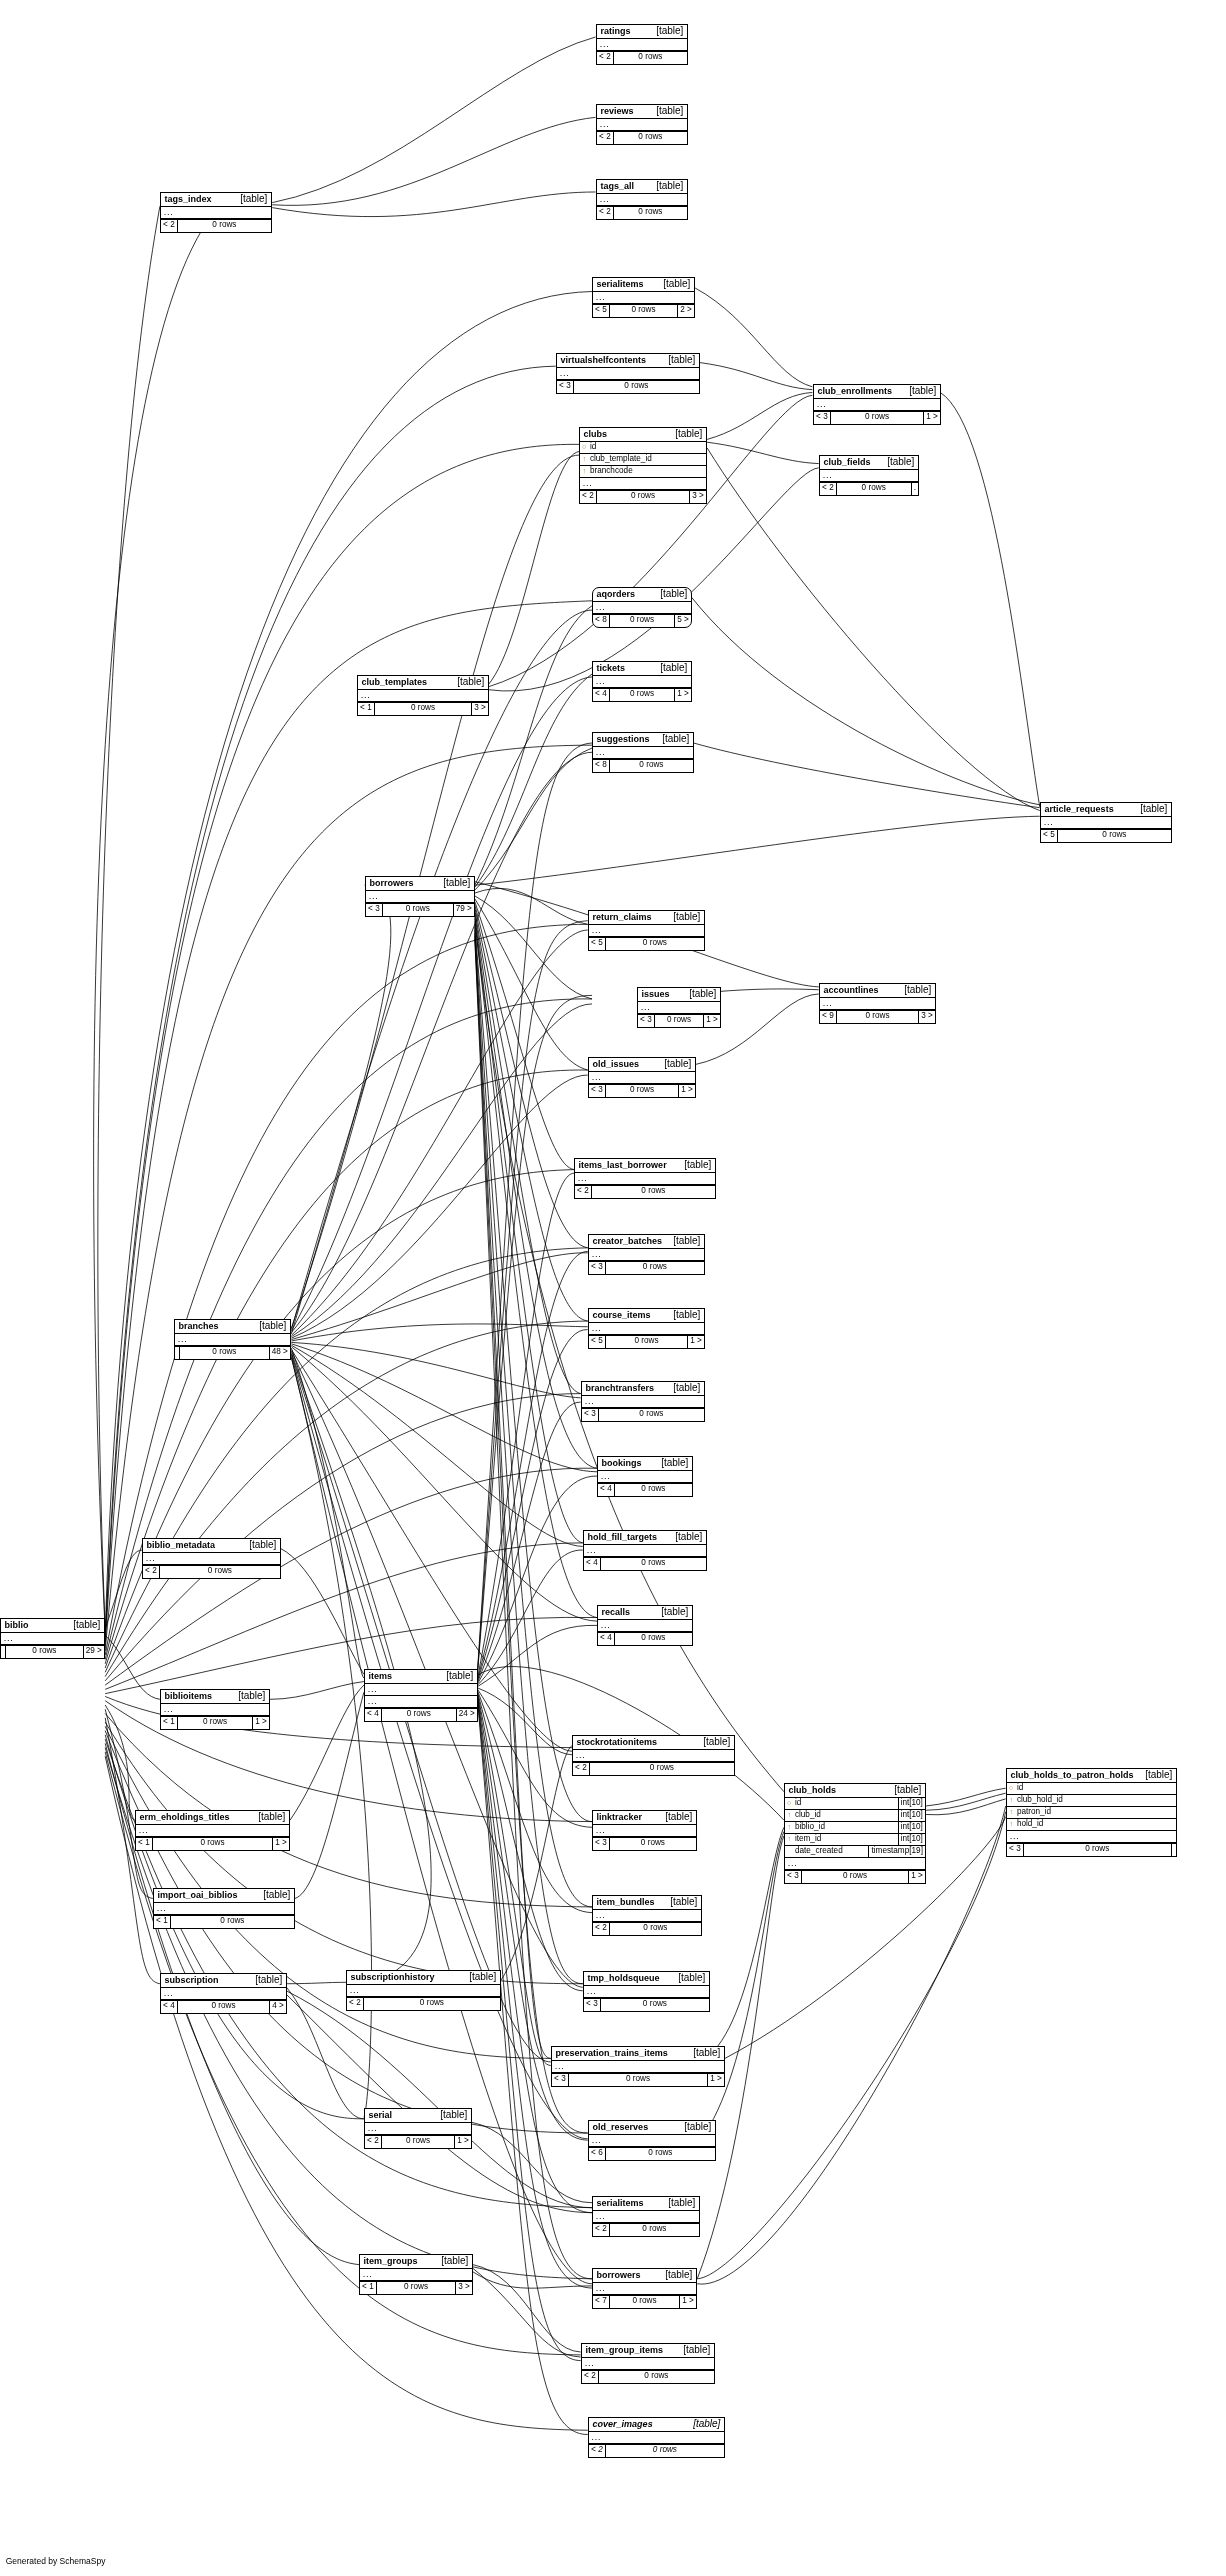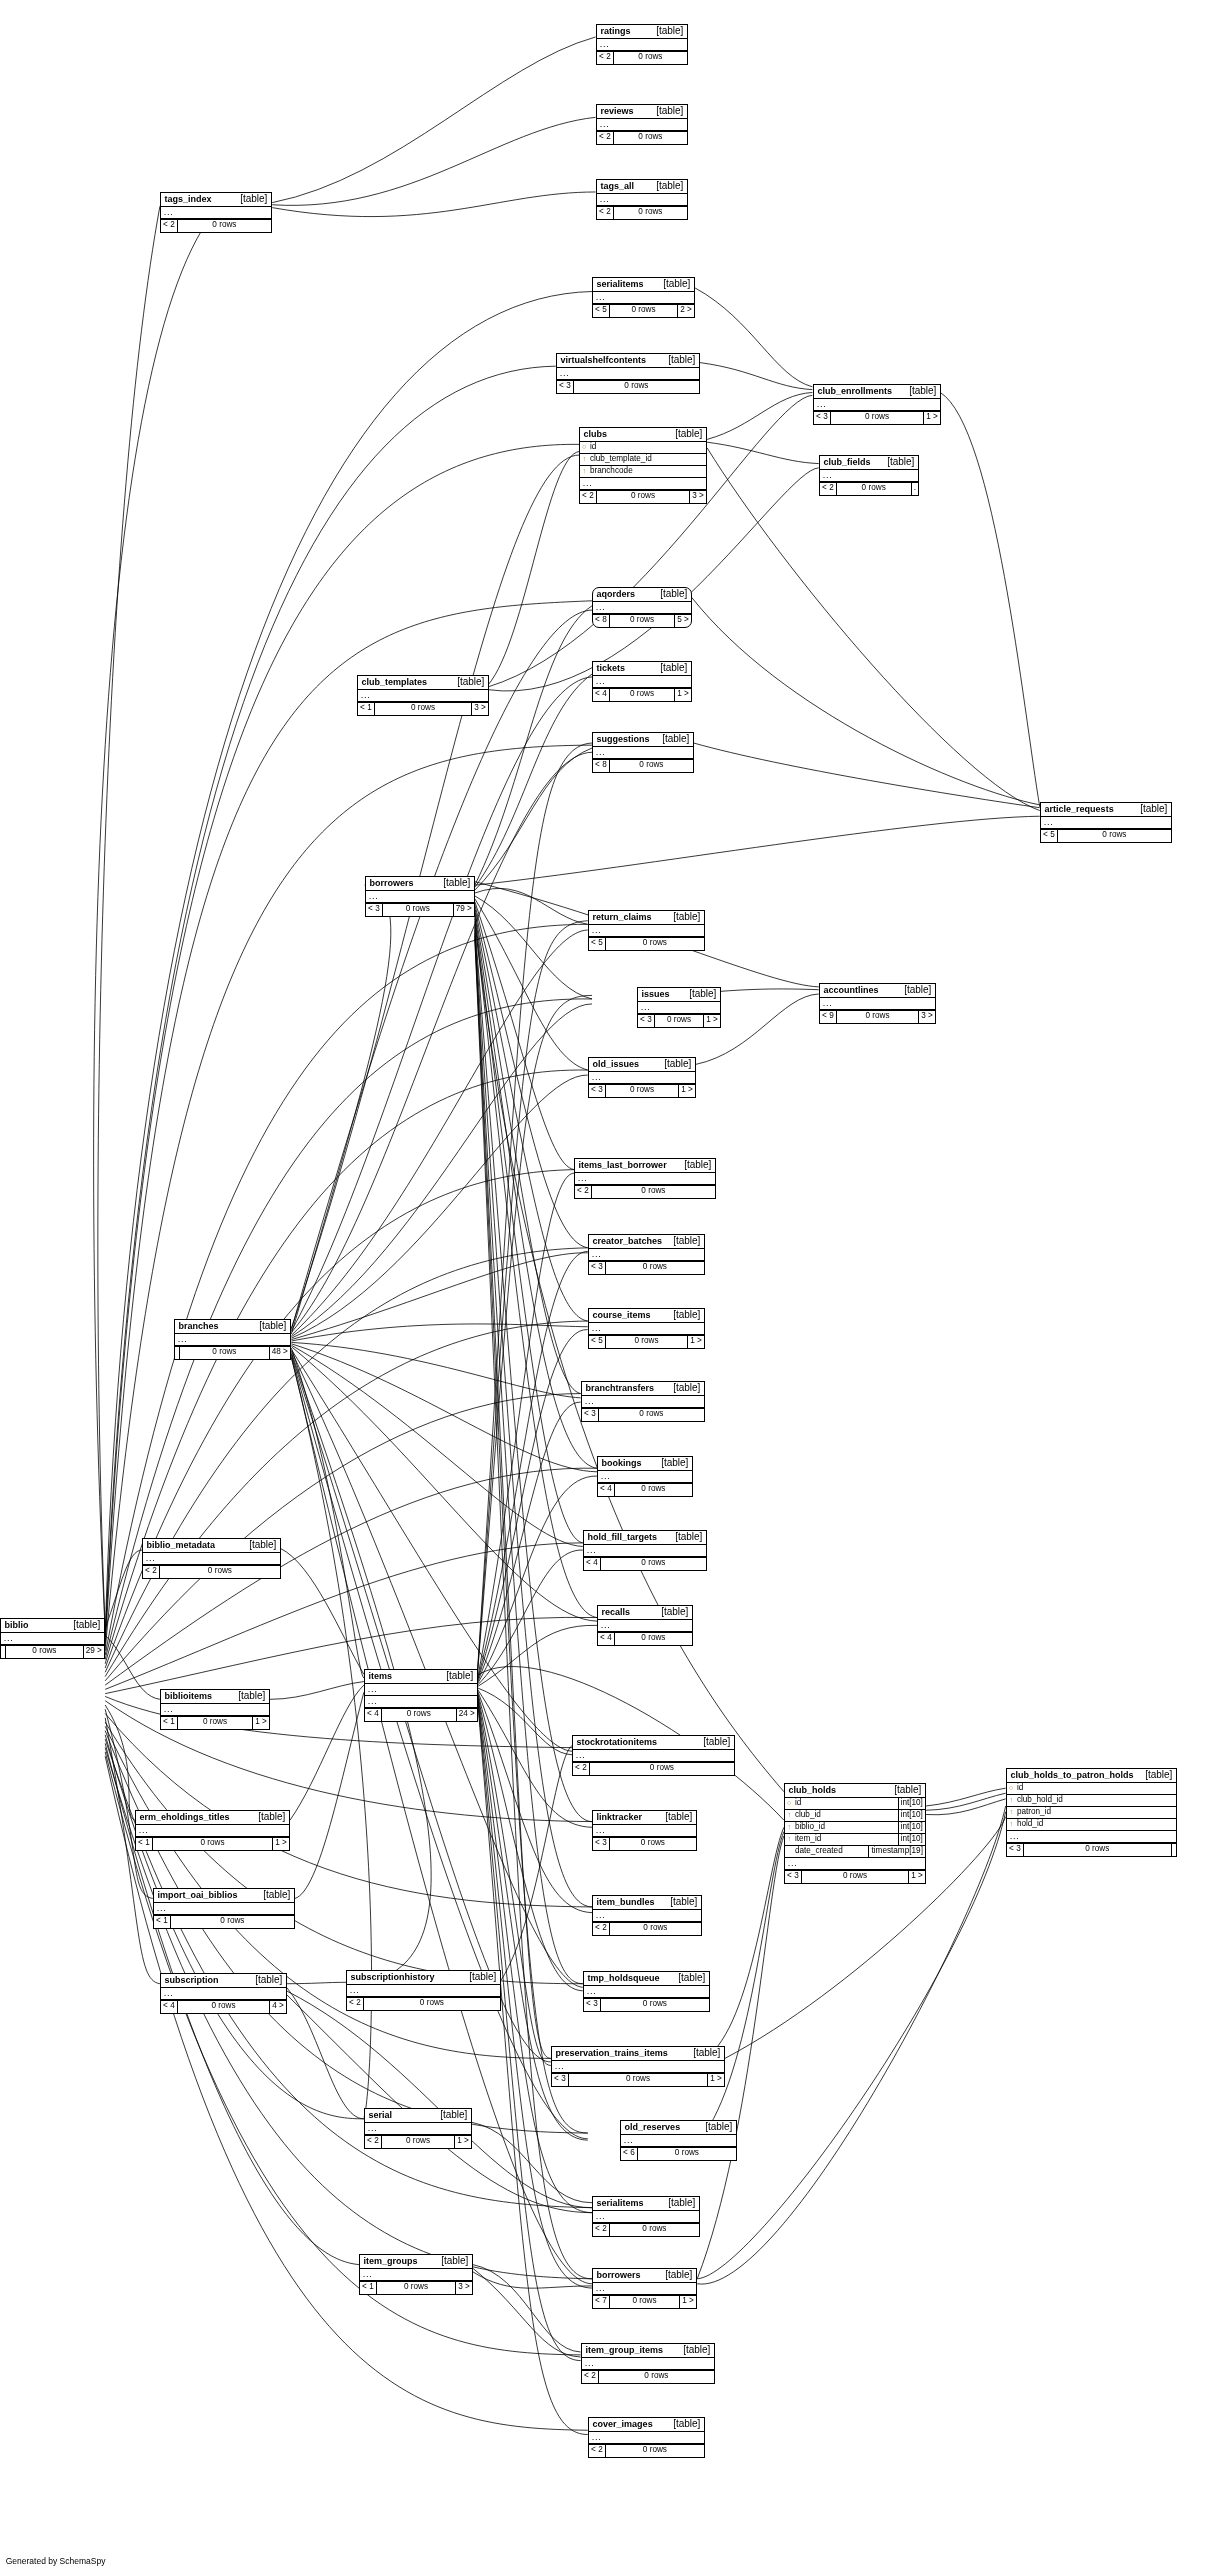--- a/index.html
+++ b/index.html
@@ -764,21 +764,21 @@
         <span class="tname">preservation_trains_items</span>
         <span class="ttype">[table]</span>
       </div>
       <div class="row dots">...</div>
       <div class="footrow">
         <div class="cell">&lt; 3</div>
         <div class="cell grow">0 rows</div>
         <div class="cell">1 &gt;</div>
       </div>
     </div>
-    <div class="node" style="left: 588px; top: 2120px; width: 117px; margin-left: 32px;">
+    <div class="node" style="left: 588px; top: 2120px; width: 128px;">
       <div class="row title">
         <span class="tname">old_reserves</span>
         <span class="ttype">[table]</span>
       </div>
       <div class="row dots">...</div>
       <div class="footrow">
         <div class="cell">&lt; 6</div>
         <div class="cell grow">0 rows</div>
       </div>
     </div>
@@ -833,21 +833,21 @@
       <div class="row title">
         <span class="tname">item_group_items</span>
         <span class="ttype">[table]</span>
       </div>
       <div class="row dots">...</div>
       <div class="footrow">
         <div class="cell">&lt; 2</div>
         <div class="cell grow">0 rows</div>
       </div>
     </div>
-    <div class="node" style="left: 588px; top: 2417px; width: 117px;">
+    <div class="node" style="left: 588px; top: 2417px; width: 137px; font-style: italic;">
       <div class="row title">
         <span class="tname">cover_images</span>
         <span class="ttype">[table]</span>
       </div>
       <div class="row dots">...</div>
       <div class="footrow">
         <div class="cell">&lt; 2</div>
         <div class="cell grow">0 rows</div>
       </div>
     </div>

